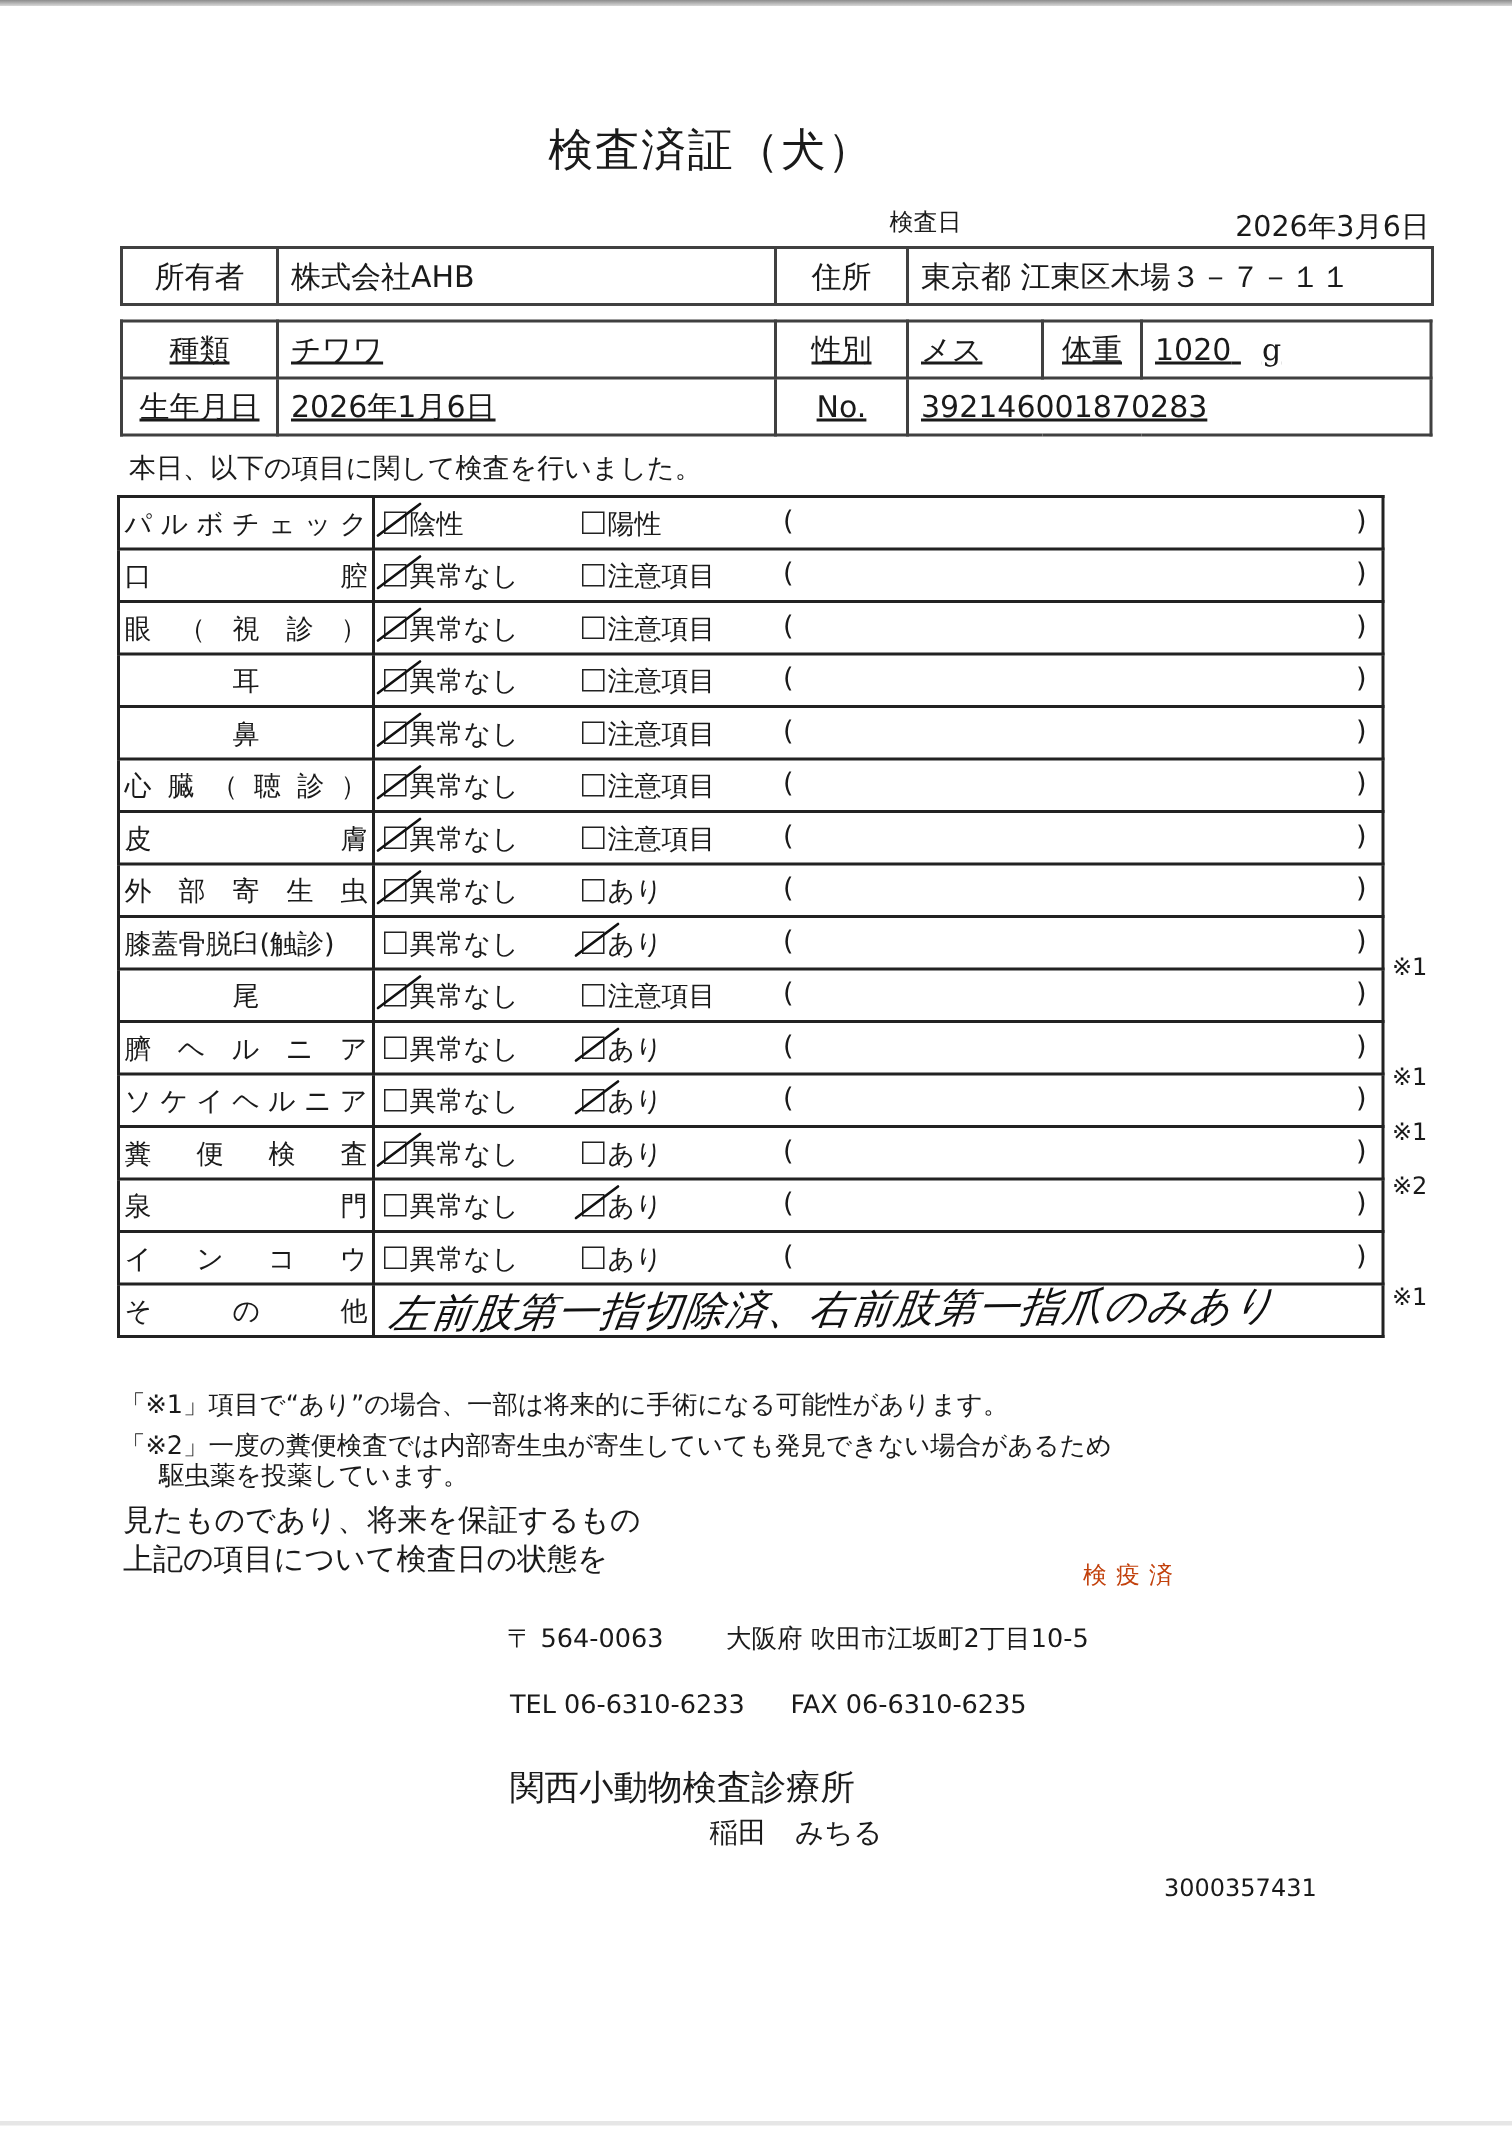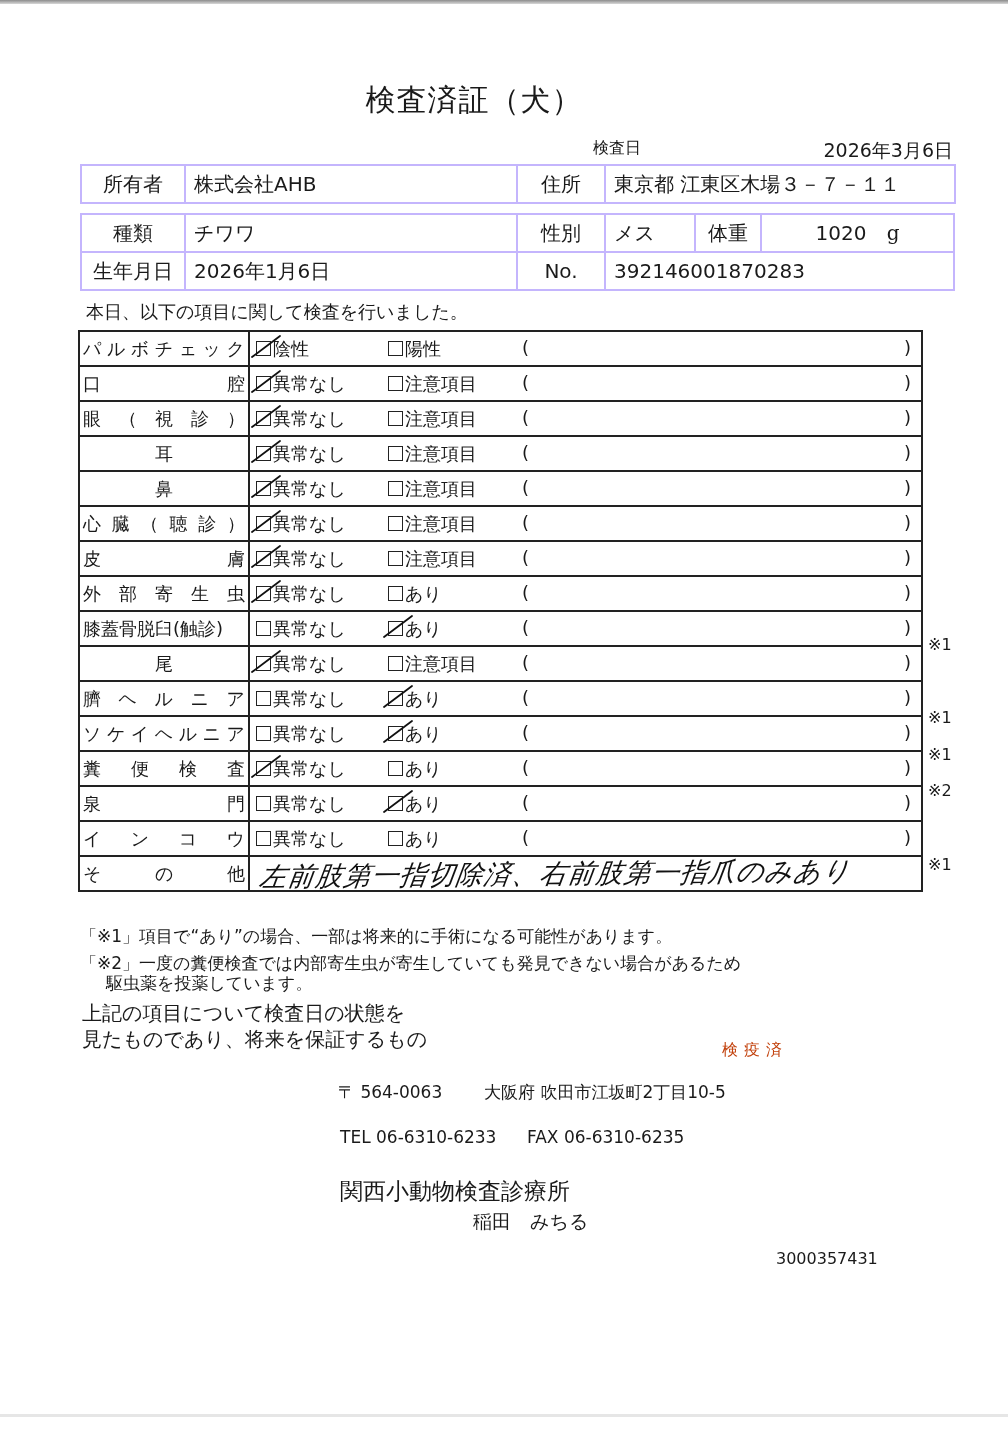--- a/index.html
+++ b/index.html
@@ -33,30 +33,30 @@
     .exam-date-value {
       position: absolute; right: 55px; top: 138px; font-size: 19px; margin-left: 12px;
     }
 
     
     table.info {
       position: absolute; border-collapse: collapse;
       font-size: 20px;
     }
     table.info td {
-      border: 2px solid #c4b5fd;
+      border: 2px solid #404040;
       padding: 0 8px;
       height: 36px;
       white-space: nowrap;
       margin-top: 32px;
     }
     table.info td.lbl { text-align: center; }
     .t-owner { left: 80px; top: 164px; width: 876px; }
     .t-owner td { height: 34px; }
-    .t-animal { left: 80px; top: 213px; width: 875px; }
+    .t-animal { left: 80px; top: 213px; width: 875px; text-decoration: underline; }
     .t-animal td { height: 38px; }
 
     .intro {
       position: absolute; left: 86px; top: 300px; font-size: 18px;
     }
 
     
     table.exam {
       position: absolute; left: 78px; top: 330px; width: 845px;
       border-collapse: collapse; font-size: 18px;
@@ -142,21 +142,21 @@
   </table>
 
 <table class="info t-animal">
   <tbody>
       <tr>
     <td class="lbl" style="width:86px">種類</td>
     <td style="width:314px">チワワ</td>
     <td class="lbl" style="width:70px">性別</td>
     <td style="width:72px">メス</td>
     <td class="lbl" style="width:48px">体重</td>
-    <td style="text-align:center">
+    <td style="text-align:left">
       <span>1020</span>
       <span style="margin-left:14px;font-family:'DejaVu Serif',serif">g</span>
     </td>
   </tr>
   <tr>
     <td class="lbl">生年月日</td>
     <td>2026年1月6日</td>
     <td class="lbl">No.</td>
     <td colspan="3">392146001870283</td>
   </tr>
@@ -402,22 +402,22 @@
     <div class="marker-col" style="top: 744.7px;">※1</div>
     <div class="marker-col" style="top: 781.4px;">※2</div>
     <div class="marker-col" style="top: 854.8px;">※1</div>
   </div>
 
 <div class="footnote" style="top:925px">「※1」項目で“あり”の場合、一部は将来的に手術になる可能性があります。</div>
 <div class="footnote" style="top:952px">「※2」一度の糞便検査では内部寄生虫が寄生していても発見できない場合があるため</div>
 <div class="footnote" style="top:972px;left:106px">駆虫薬を投薬しています。</div>
 
 <div class="disclaimer">
+  <div>見たものであり、将来を保証するもの</div>
   <div>上記の項目について検査日の状態を</div>
-  <div>見たものであり、将来を保証するもの</div>
 </div>
 
 <div class="stamp">検疫済</div>
 
 <div class="addr" style="left:338px;top:1081px">〒 564-0063</div>
 <div class="addr" style="left:484px;top:1081px">大阪府 吹田市江坂町2丁目10-5</div>
 <div class="addr" style="left:340px;top:1127px">TEL 06-6310-6233</div>
 <div class="addr" style="left:527px;top:1127px">FAX 06-6310-6235</div>
 
 <div class="clinic">関西小動物検査診療所</div>

